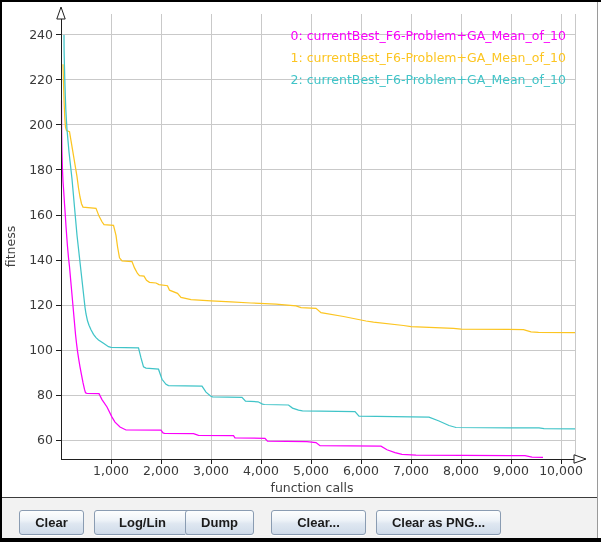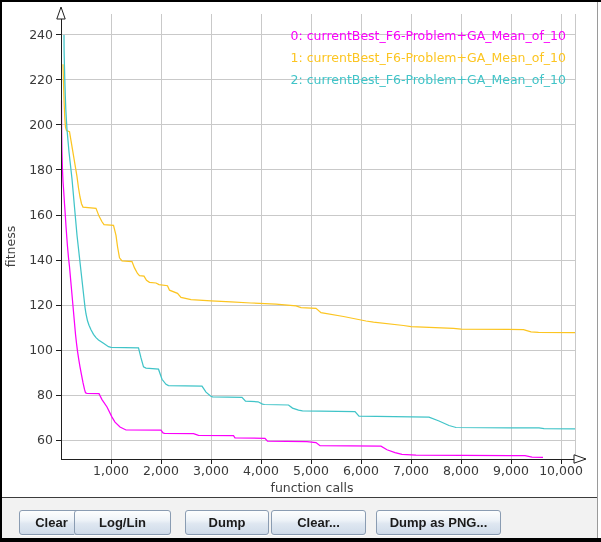--- a/index.html
+++ b/index.html
@@ -20,22 +20,22 @@
   .btn{
     position:absolute;top:12px;height:25px;
     border:1px solid #8a9cb2;border-radius:3px;
     background:linear-gradient(to bottom,#fdfefe 0%,#eef3f8 40%,#dfe7f1 55%,#d3deeb 90%,#ccd8e7 100%);
     box-shadow:0 1px 0 rgba(255,255,255,.9);
     font-family:"Liberation Sans","DejaVu Sans",sans-serif;
     font-size:13px;font-weight:bold;color:#1b1b1b;
     line-height:23px;padding:0;cursor:default;
   }
   .btn-clear{left:17px;width:65px;}
-  .btn-loglin{left:72px;width:97px;}
-  .btn-dump{left:183px;width:84px;}
+  .btn-loglin{left:92px;width:97px;}
+  .btn-dump{left:183px;width:69px;}
   .btn-export{left:269px;width:95px;}
   .btn-save{left:374px;width:125px;}
 </style>
 </head>
 <body>
 
 <div class="window">
   <div class="chart-panel">
     <svg id="plot" width="595" height="495">
         <line x1="109" y1="12" x2="109" y2="457" stroke="#c9c9c9" stroke-width="1" shape-rendering="crispEdges"></line>
@@ -112,19 +112,19 @@
         <text x="564" y="60" text-anchor="end" font-size="12.5" fill="#fcc521">1: currentBest_F6-Problem+GA_Mean_of_10</text>
         <text x="564" y="82" text-anchor="end" font-size="12.5" fill="#40c4c8">2: currentBest_F6-Problem+GA_Mean_of_10</text>
       </svg>
   </div>
   <div class="separator"></div>
   <div class="button-bar">
     <button class="btn btn-clear">Clear</button>
     <button class="btn btn-loglin">Log/Lin</button>
     <button class="btn btn-dump">Dump</button>
     <button class="btn btn-export">Clear...</button>
-    <button class="btn btn-save">Dump as PNG...</button>
+    <button class="btn btn-save">Clear as PNG...</button>
   </div>
   <div class="frame-top"></div>
   <div class="frame-left"></div>
   <div class="frame-bottom"></div>
   <div class="frame-right"></div>
 </div>
 
 </body></html>

